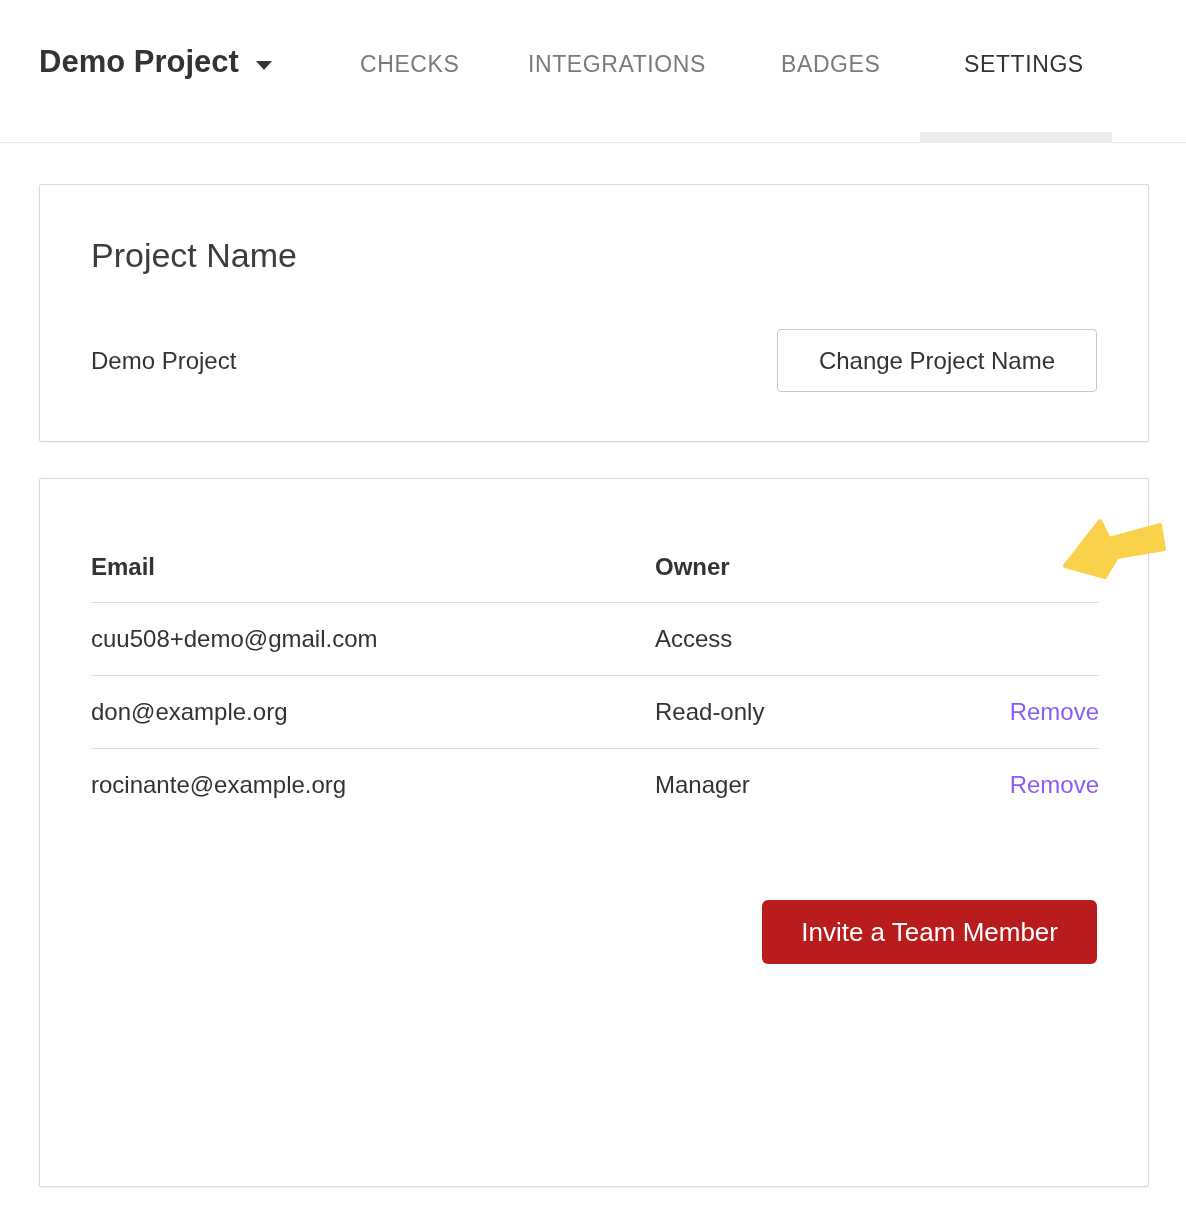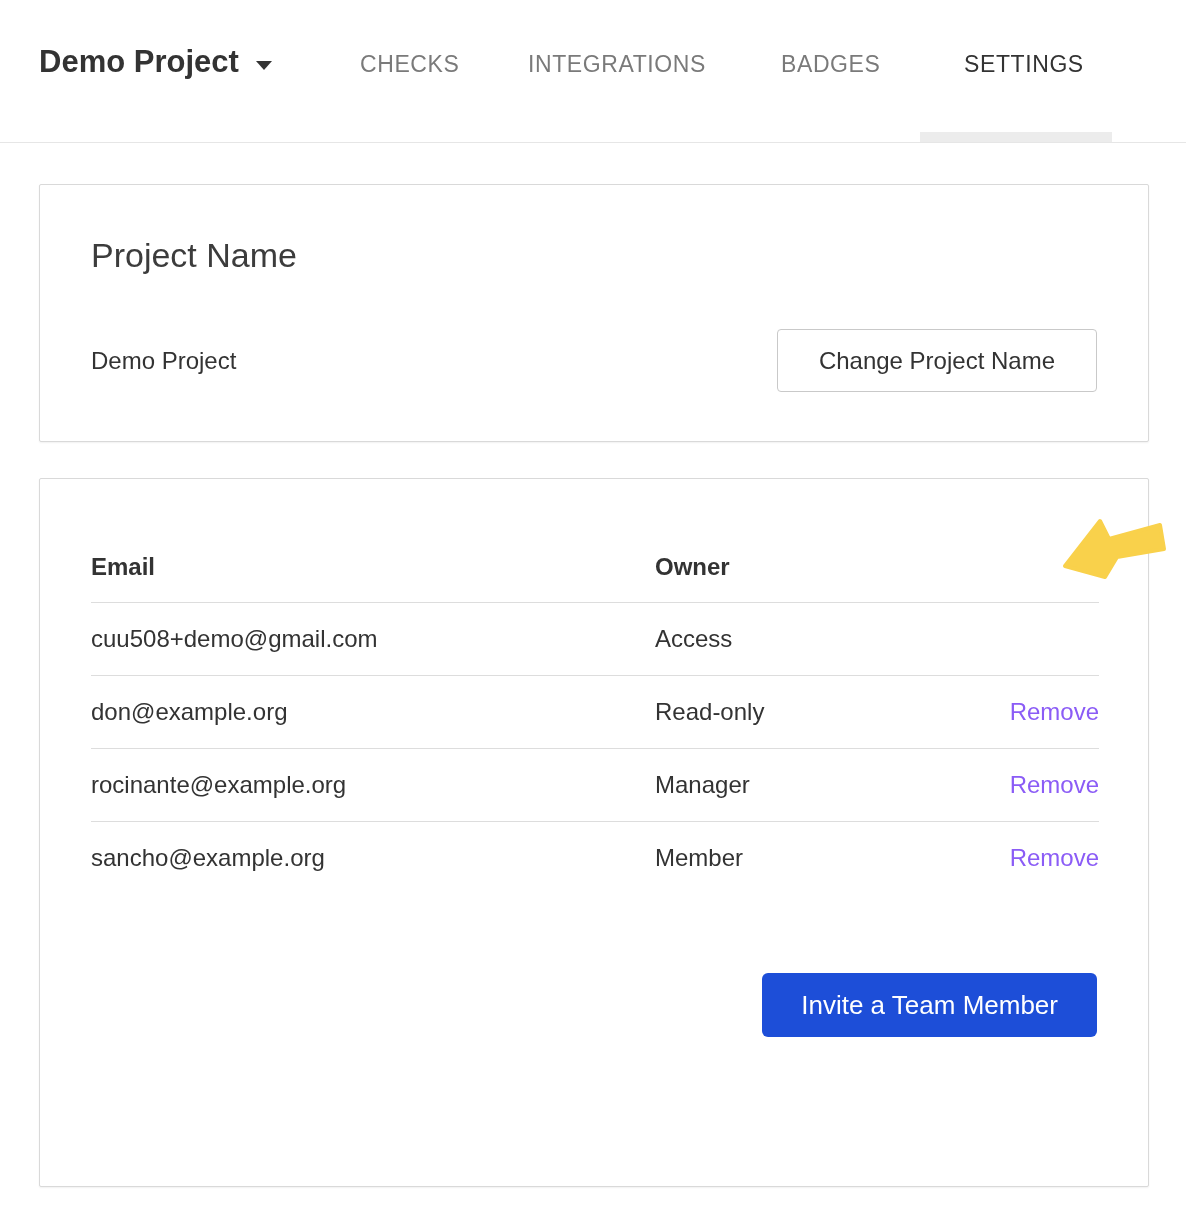--- a/index.html
+++ b/index.html
@@ -100,21 +100,21 @@
   .col-action { width: 164px; }
   th.cell-email, td.cell-email { padding-left: 15px; }
   th.cell-role,  td.cell-role  { padding-left: 12px; }
   td.cell-action { text-align: right; padding-right: 15px; }
   a.remove-link { color: #8b5cf6; text-decoration: none; }
 
   .invite-wrap { margin: 79px 51px 0; text-align: right; }
   .btn-green {
     height: 64px; padding: 0 39px;
     font-family: inherit; font-size: 26px; color: #ffffff;
-    background: #1d4ed8; border: none; border-radius: 6px;
+    background: #b91c1c; border: none; border-radius: 6px;
     cursor: pointer;
   }
 
   
   .annotation-arrow {
     position: absolute; left: 1058px; top: 514px;
     z-index: 5; pointer-events: none;
   }
 </style>
 </head>
@@ -174,27 +174,20 @@
   </tr>
 
   <tr>
     <td class="cell-email">rocinante@example.org</td>
     <td class="cell-role">Manager</td>
     <td class="cell-action">
       <a href="#" class="remove-link">Remove</a>
     </td>
   </tr>
 
-  <tr>
-    <td class="cell-email">sancho@example.org</td>
-    <td class="cell-role">Member</td>
-    <td class="cell-action">
-      <a href="#" class="remove-link">Remove</a>
-    </td>
-  </tr>
 </tbody>
     </table>
     <div class="invite-wrap">
       <button class="btn-green">Invite a Team Member</button>
     </div>
   </section>
 
 </main>
 
 <svg class="annotation-arrow" width="112" height="70" viewBox="1058 514 112 70" xmlns="http://www.w3.org/2000/svg">

